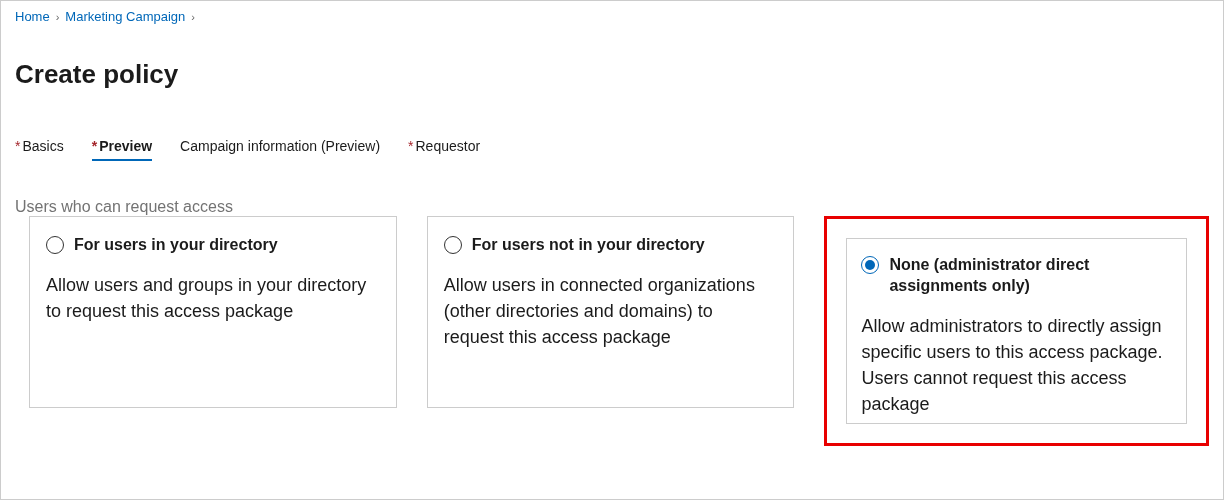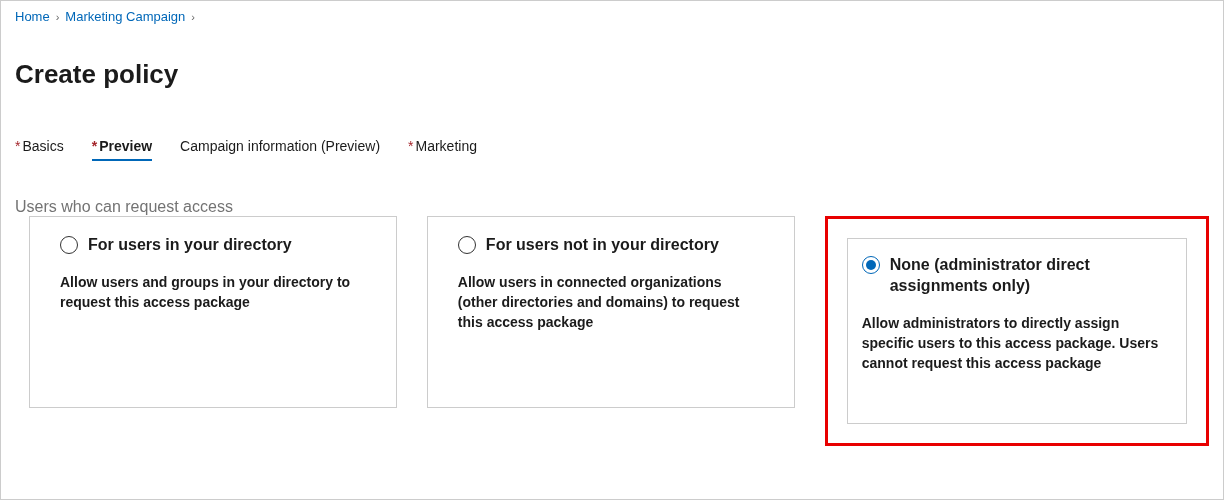--- a/index.html
+++ b/index.html
@@ -77,21 +77,21 @@
     }
     .options-row {
       display: flex;
       gap: 30px;
       padding-left: 14px;
     }
     .option-card {
       width: 373px;
       height: 192px;
       border: 1px solid #ccc;
-      padding: 18px 30px;
+      padding: 18px 16px;
       position: relative;
       cursor: pointer;
     }
     .option-card.highlighted-wrapper {
       border: 3px solid #e80000;
       padding: 19px;
       width: 390px;
       height: 230px;
       cursor: default;
     }
@@ -129,24 +129,24 @@
       background: #0067b8;
       border-radius: 50%;
     }
     .option-title {
       font-size: 16px;
       font-weight: 700;
       color: #1b1b1b;
       line-height: 1.3;
     }
     .option-desc {
-      font-size: 14px;
+      font-size: 18px;
       color: #1b1b1b;
       line-height: 1.45;
-      font-weight: 700;
+      font-weight: 400;
     }
   </style>
 </head>
 <body>
 
 <div class="container">
   <nav class="breadcrumb">
     <a>Home</a>
     <span class="chevron">›</span>
     <a>Marketing Campaign</a>
@@ -159,21 +159,21 @@
     <div class="tab">
       <span class="asterisk">*</span><span>Basics</span>
     </div>
     <div class="tab active">
       <span class="asterisk">*</span><span>Preview</span>
     </div>
     <div class="tab">
       <span>Campaign information (Preview)</span>
     </div>
     <div class="tab">
-      <span class="asterisk">*</span><span>Marketing</span>
+      <span class="asterisk">*</span><span>Requestor</span>
     </div>
   </div>
 
   <div class="section-heading">Users who can request access</div>
 
   <div class="options-row">
     <div class="option-card">
       <div class="option-header">
         <div class="radio"></div>
         <div class="option-title">For users in your directory</div>

